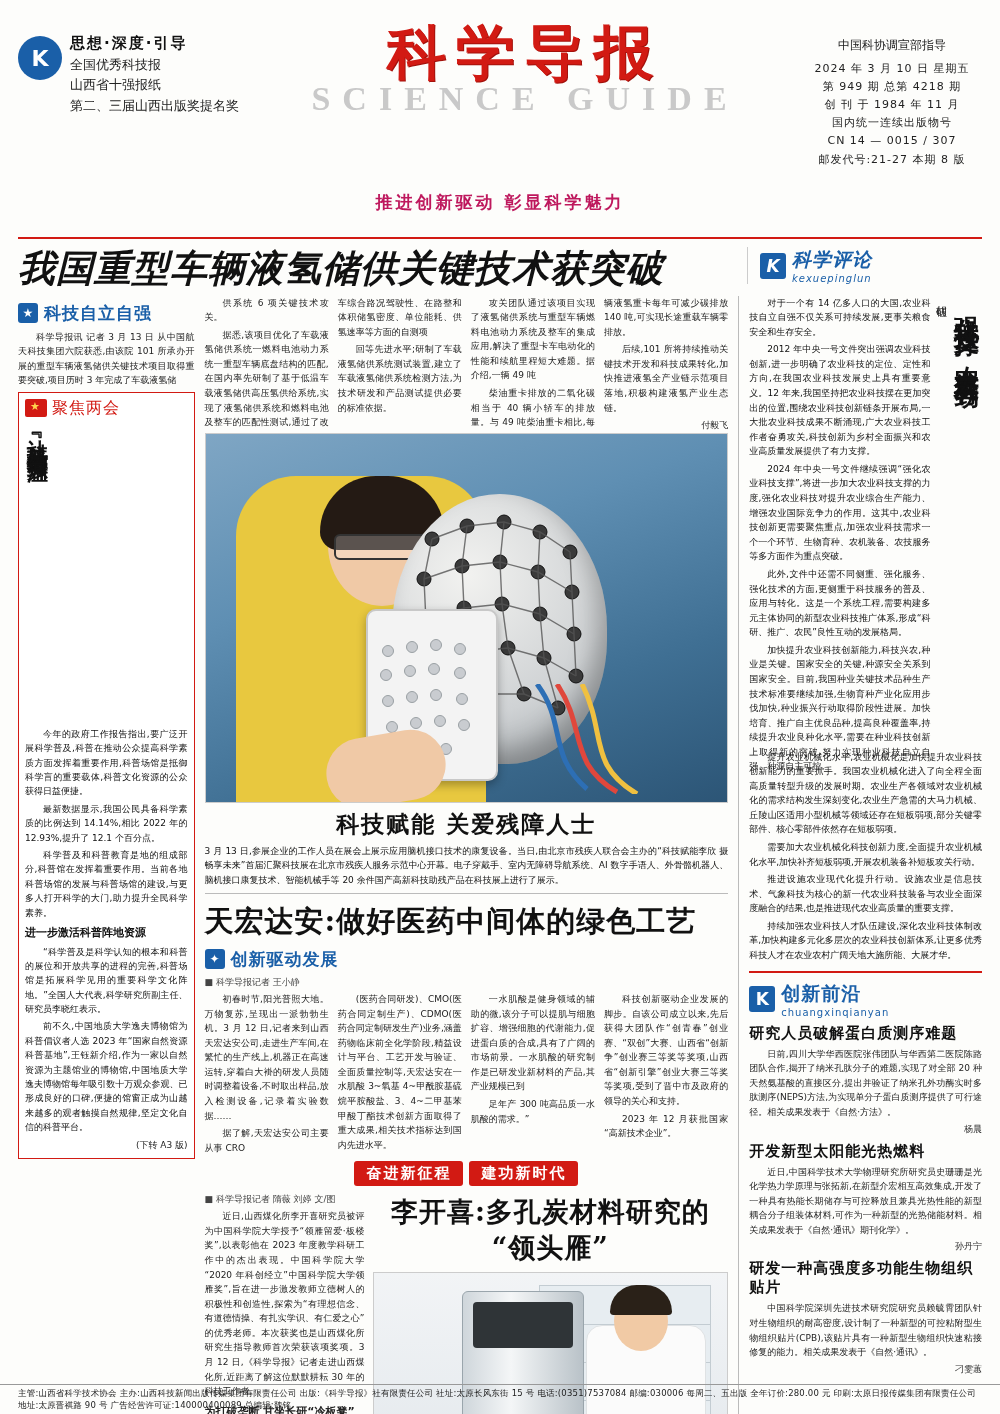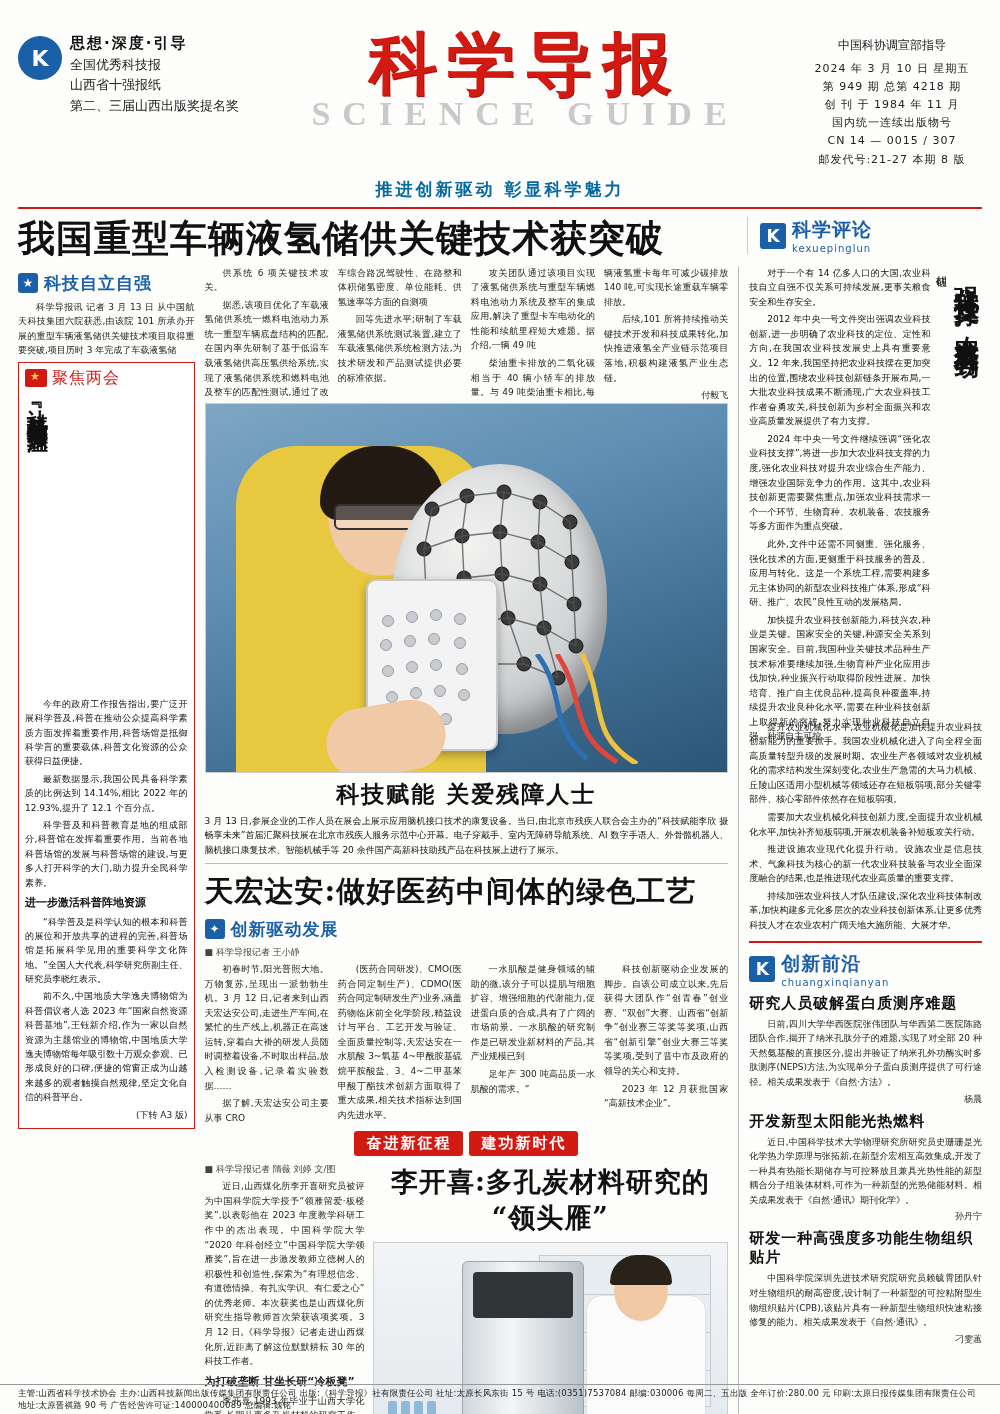--- a/index.html
+++ b/index.html
@@ -15,31 +15,31 @@
 
   
   .masthead{display:flex;align-items:flex-start;height:158px;position:relative;}
   .mh-left{width:230px;padding-top:18px;display:flex;gap:8px;}
   .mh-logo{width:44px;height:44px;border-radius:50%;background:#1a5fa8;color:#fff;display:flex;align-items:center;justify-content:center;font-size:22px;font-weight:bold;flex:none;margin-top:4px;}
   .mh-left-txt{font-size:13px;line-height:1.55;color:#222;}
   .mh-left-txt .slogan{font-size:15px;font-weight:bold;letter-spacing:2px;color:#111;}
   .mh-center{flex:1;text-align:center;position:relative;}
   .mh-title{
     font-family:"DejaVu Serif","Liberation Serif",serif;
-    font-size:68px;font-weight:bold;color:#d21a13;letter-spacing:10px;
-    line-height:1.05;margin-top:14px;text-shadow:1px 1px 0 #a3120c;
+    font-size:59px;font-weight:bold;color:#d21a13;letter-spacing:10px;
+    line-height:1.05;margin-top:8px;text-shadow:1px 1px 0 #a3120c;
   }
   .mh-en{font-family:"Liberation Serif",serif;font-size:34px;letter-spacing:12px;color:#c9c9c9;font-weight:bold;margin-top:-4px;}
   .mh-right{width:180px;font-size:11px;line-height:1.65;text-align:center;padding-top:22px;color:#222;}
   .mh-right .lead{font-size:12px;margin-bottom:4px;}
   .mh-right .rows div{white-space:nowrap;letter-spacing:1px;}
-  .mh-sub{text-align:center;font-size:17px;letter-spacing:3px;color:#0369a1;margin-top:6px;font-weight:bold;}
-
-  
-  .headline-bar{border-top:2px solid #d21a13;margin-top:6px;padding-top:8px;display:flex;align-items:flex-start;}
+  .mh-sub{text-align:center;font-size:17px;letter-spacing:3px;color:#be185d;margin-top:19px;font-weight:bold;}
+
+  
+  .headline-bar{border-top:2px solid #d21a13;margin-top:23px;padding-top:8px;display:flex;align-items:flex-start;font-style:italic;}
   .headline{
     flex:1;
     font-family:"DejaVu Serif","Liberation Serif",serif;
     font-size:37px;font-weight:bold;letter-spacing:1px;color:#111;line-height:1.15;
   }
   .kx-badge{width:222px;display:flex;align-items:center;gap:6px;padding-left:12px;border-left:1px solid #ccc;}
   .kx-k{width:26px;height:26px;background:#1a5fa8;color:#fff;font-weight:bold;font-size:17px;display:flex;align-items:center;justify-content:center;border-radius:3px;}
   .kx-cn{font-size:19px;font-weight:bold;color:#1a5fa8;letter-spacing:1px;}
   .kx-py{font-size:10px;color:#1a5fa8;letter-spacing:1px;}
 

